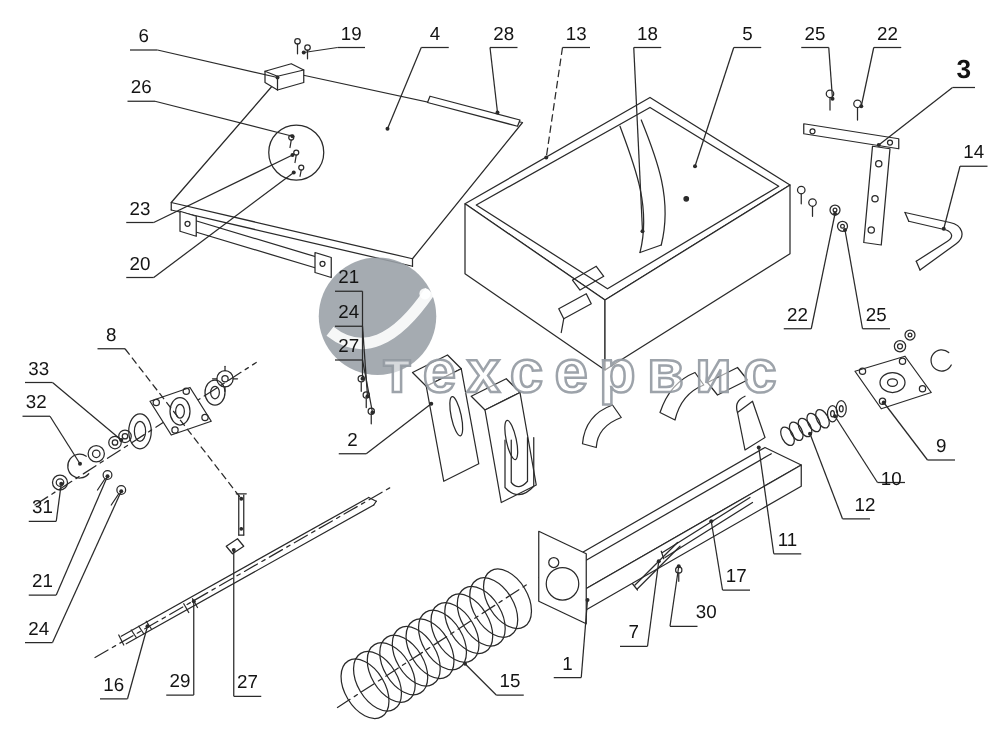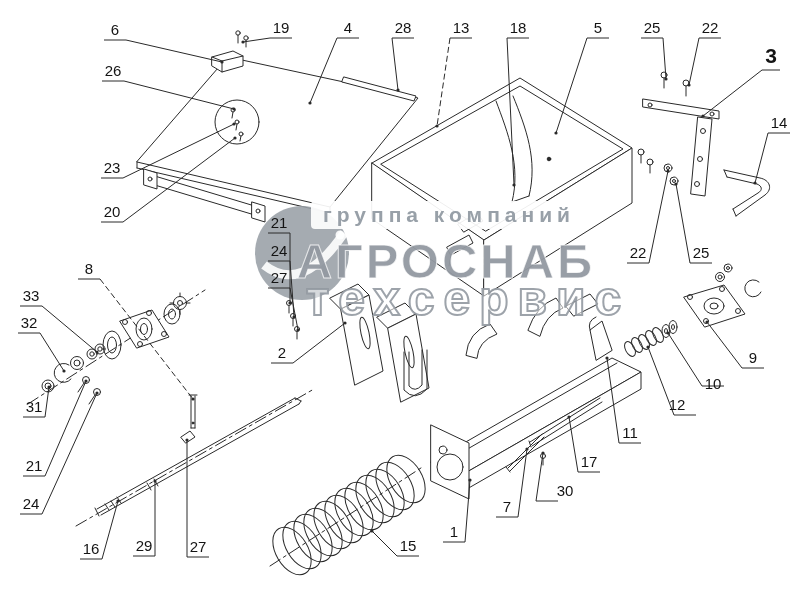--- a/index.html
+++ b/index.html
@@ -243,22 +243,20 @@
       </g>
     </g>
   </svg>
 
   <div id="watermark">
     <svg class="wm-logo" width="100" height="100" viewBox="0 0 100 100">
       <circle cx="50" cy="50" r="47" fill="rgba(152,159,166,0.88)"></circle>
       <path d="M 12,62 Q 50,92 92,30" stroke="#fff" stroke-width="9" fill="none" opacity="0.9"></path>
       <circle cx="88" cy="32" r="4.5" fill="#fff" opacity="0.9"></circle>
     </svg>
-    <div class="wm-pill">группа компаний</div>
-    <div class="wm-brand">АГРОСНАБ</div>
     <div class="wm-service">техсервис</div>
   </div>
 
   <svg id="leader-svg" width="800" height="589" viewBox="0 0 800 589" stroke="#2a2a2a" stroke-width="1" fill="none">
       <line x1="104" y1="40" x2="126" y2="40"></line>
       <line x1="126" y1="40" x2="222" y2="62"></line>
       <circle cx="222" cy="62" r="1.6" fill="#2a2a2a" stroke="none"></circle>
       <line x1="270" y1="38" x2="292" y2="38"></line>
       <line x1="270" y1="38" x2="243" y2="42"></line>
       <circle cx="243" cy="42" r="1.6" fill="#2a2a2a" stroke="none"></circle>
@@ -399,20 +397,20 @@
       <span class="part-label" style="left: 91px; top: 549px;">16</span>
       <span class="part-label" style="left: 144px; top: 546px;">29</span>
       <span class="part-label" style="left: 198px; top: 547px;">27</span>
       <span class="part-label" style="left: 282px; top: 353px;">2</span>
       <span class="part-label" style="left: 408px; top: 546px;">15</span>
       <span class="part-label" style="left: 454px; top: 532px;">1</span>
       <span class="part-label" style="left: 507px; top: 507px;">7</span>
       <span class="part-label" style="left: 547px; top: 491px; padding-left: 36px;">30</span>
       <span class="part-label" style="left: 589px; top: 462px; text-align: center;">17</span>
       <span class="part-label" style="left: 630px; top: 433px;">11</span>
-      <span class="part-label" style="left: 677px; top: 405px;">12</span>
+      <span class="part-label" style="left: 692px; top: 405px;">12</span>
       <span class="part-label" style="left: 713px; top: 384px;">10</span>
       <span class="part-label" style="left: 753px; top: 358px;">9</span>
       <span class="part-label" style="left: 638px; top: 253px;">22</span>
       <span class="part-label" style="left: 701px; top: 253px;">25</span>
     </div>
 
 </div>
 
 </body></html>

